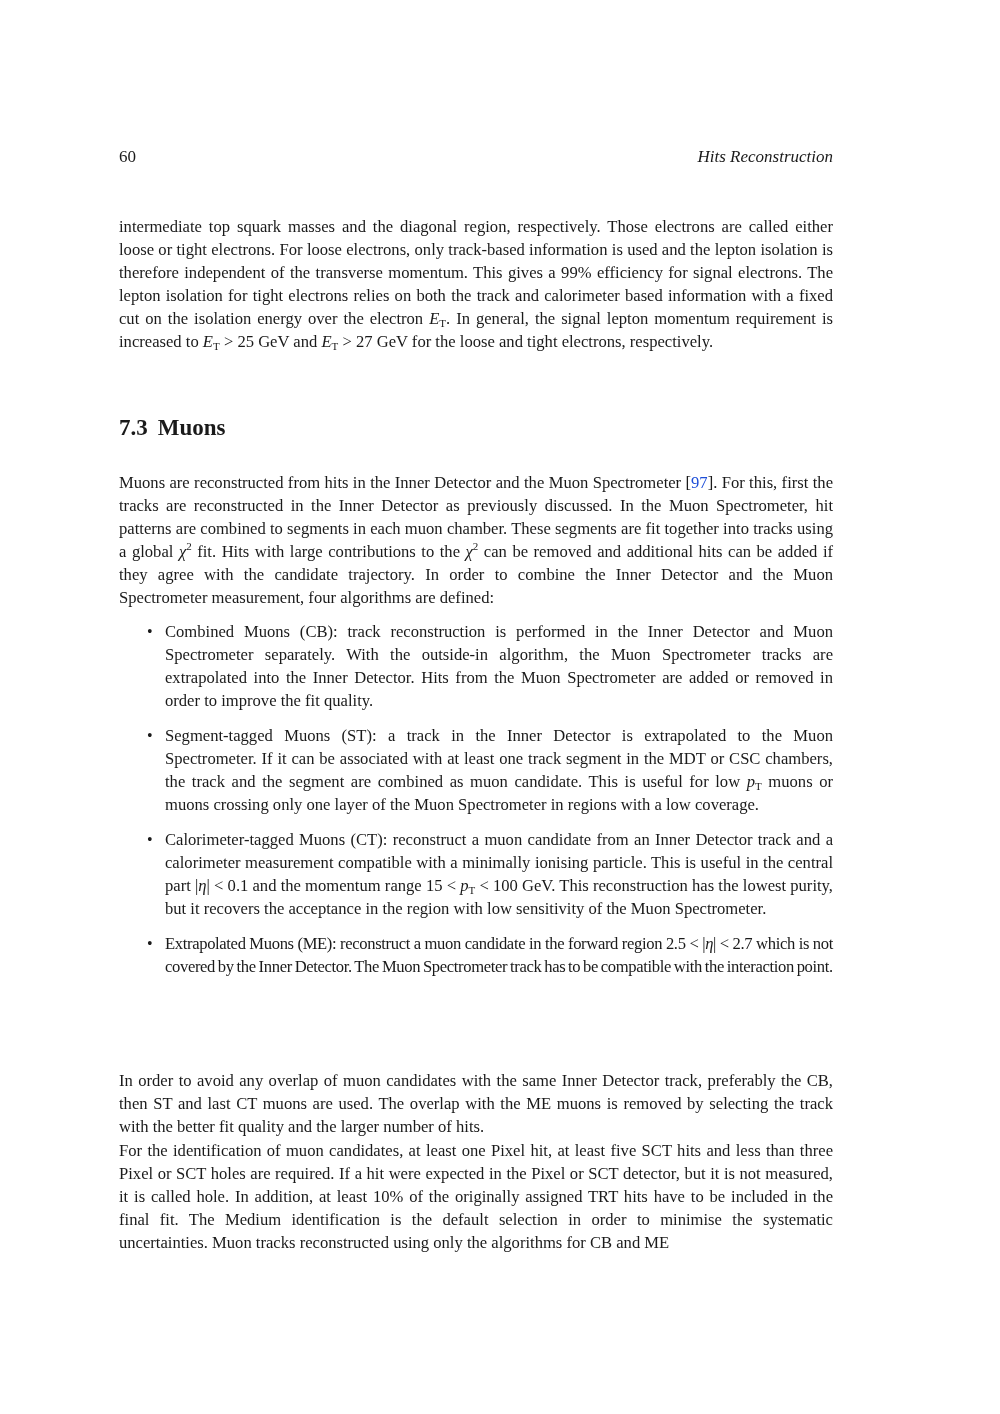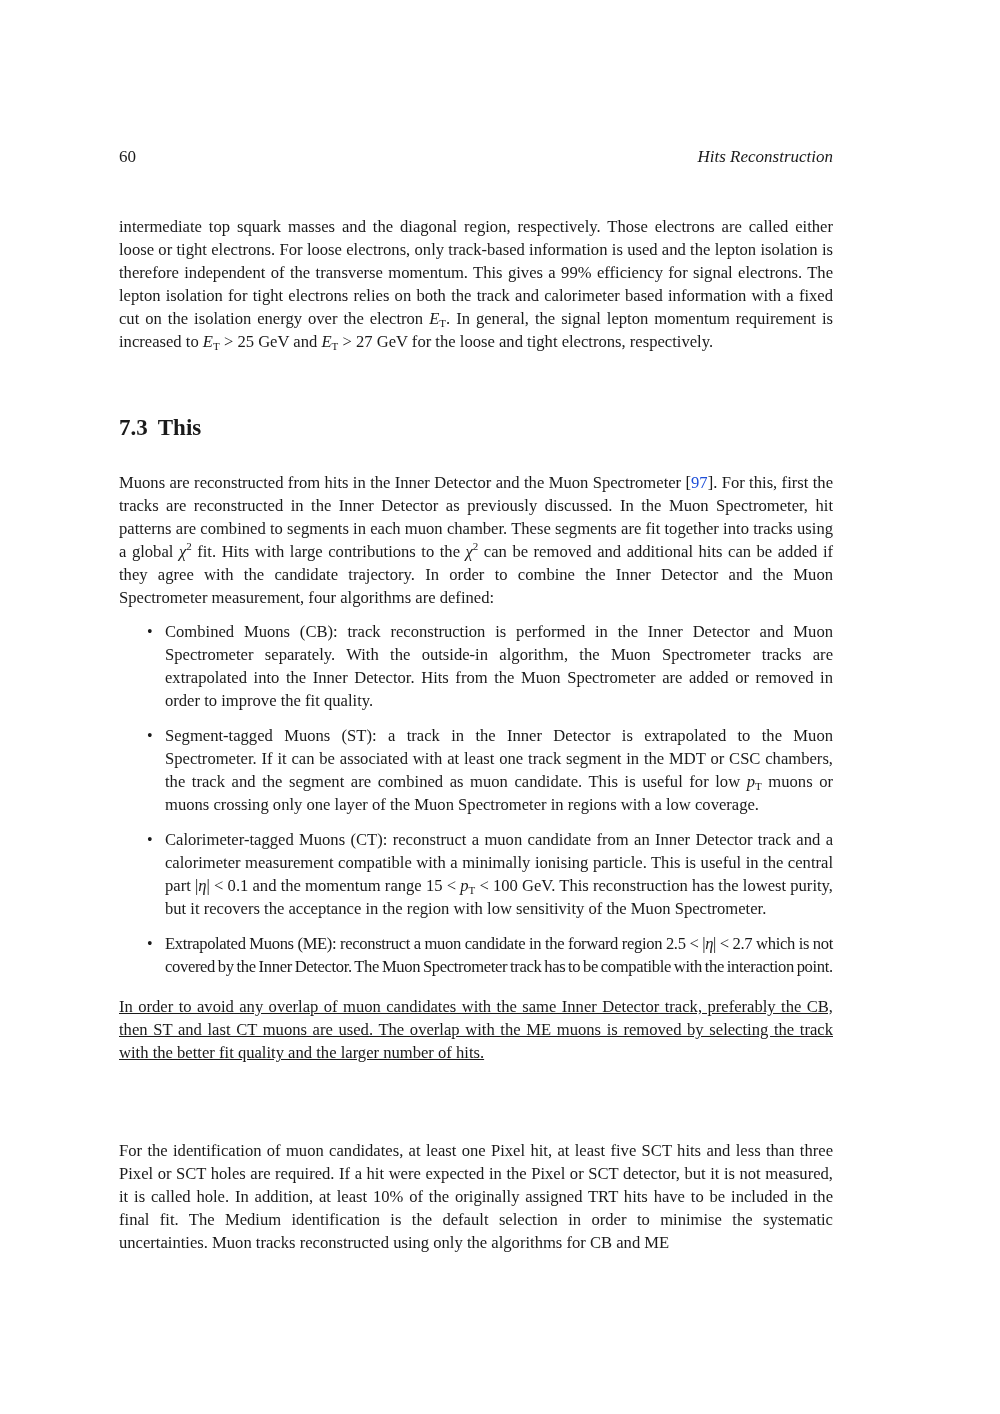--- a/index.html
+++ b/index.html
@@ -94,24 +94,23 @@
     left: 28px;
     top: 0;
     font-size: 16px;
   }
   .bullets li.tight .txt {
     letter-spacing: -0.35px;
     word-spacing: -1px;
   }
   .p3 {
     position: absolute;
-    top: 996px;
+    top: 1070px;
     left: 0;
     width: 714px;
-    text-decoration: underline;
   }
   .p4 {
     position: absolute;
     top: 1140px;
     left: 0;
     width: 714px;
   }
   .cite-link {
     color: #1d4ed8;
     text-decoration: none;
@@ -125,21 +124,21 @@
 
 <div class="page">
 
   <div class="running-head">
     <span class="page-number">60</span>
     <span class="running-title">Hits Reconstruction</span>
   </div>
 
   <p class="body-text p1"><span>intermediate top squark masses and the diagonal region, respectively. Those electrons are called either loose or tight electrons. For loose electrons, only track-based information is used and the lepton isolation is therefore independent of the transverse momentum. This gives a 99% efficiency for signal electrons. The lepton isolation for tight electrons relies on both the track and calorimeter based information with a fixed cut on the isolation energy over the electron </span><i class="m">E</i><sub class="s">T</sub><span>. In general, the signal lepton momentum requirement is increased to </span><i class="m">E</i><sub class="s">T</sub><span> &gt; 25 GeV and </span><i class="m">E</i><sub class="s">T</sub><span> &gt; 27 GeV for the loose and tight electrons, respectively.</span></p>
 
-  <h2 class="section-heading"><span class="sec-num">7.3</span><span>This</span></h2>
+  <h2 class="section-heading"><span class="sec-num">7.3</span><span>Muons</span></h2>
 
   <p class="body-text p2"><span>Muons are reconstructed from hits in the Inner Detector and the Muon Spectrometer [</span><a class="cite-link" href="#">97</a><span>]. For this, first the tracks are reconstructed in the Inner Detector as previously discussed. In the Muon Spectrometer, hit patterns are combined to segments in each muon chamber. These segments are fit together into tracks using a global </span><i class="m">χ</i><sup class="s">2</sup><span> fit. Hits with large contributions to the </span><i class="m">χ</i><sup class="s">2</sup><span> can be removed and additional hits can be added if they agree with the candidate trajectory. In order to combine the Inner Detector and the Muon Spectrometer measurement, four algorithms are defined:</span></p>
 
   <ul class="bullets body-text">
     <li>
       <span class="bullet-mark">•</span>
       <span class="txt">Combined Muons (CB): track reconstruction is performed in the Inner Detector and Muon Spectrometer separately. With the outside-in algorithm, the Muon Spectrometer tracks are extrapolated into the Inner Detector. Hits from the Muon Spectrometer are added or removed in order to improve the fit quality.</span>
     </li>
     <li>
       <span class="bullet-mark">•</span>

